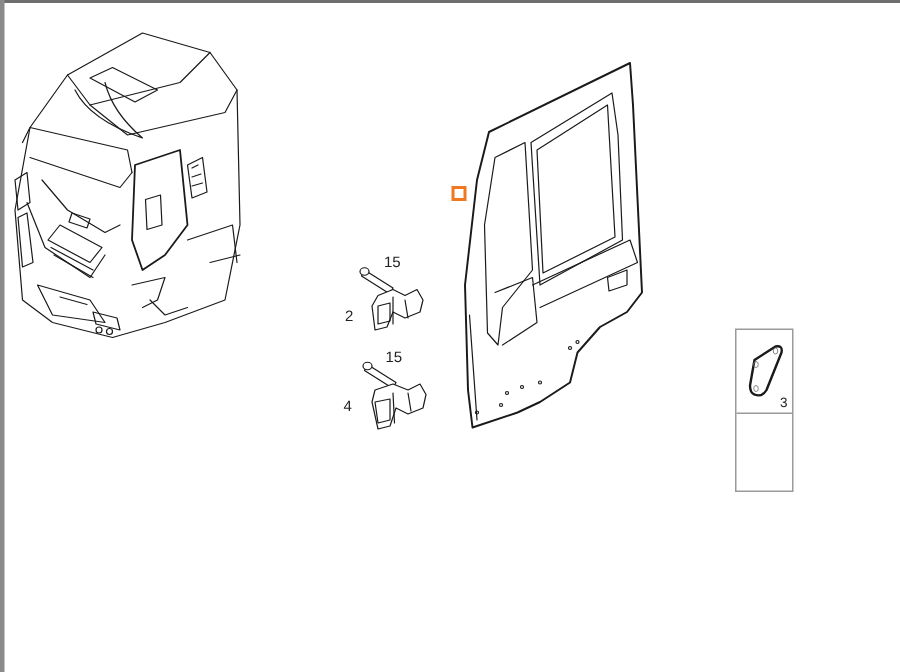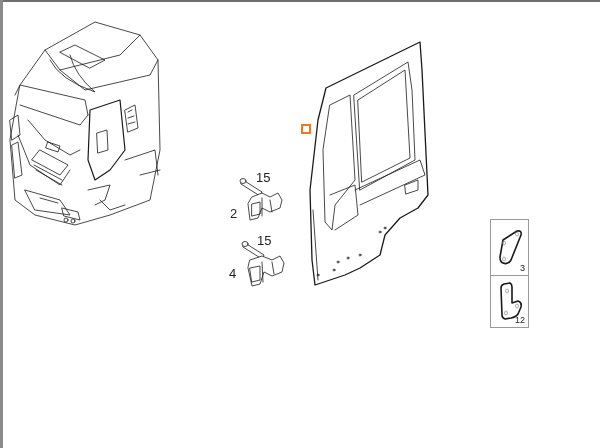--- a/index.html
+++ b/index.html
@@ -1,20 +1,20 @@
 <!DOCTYPE html>
 <html><head>
   <meta charset="utf-8">
   <style>
     html, body { margin: 0; padding: 0; background: #ffffff; }
     body { width: 600px; height: 448px; position: relative; overflow: hidden; font-family: "Liberation Sans", sans-serif; }
     .frame-top { position: absolute; left: 0; top: 0; width: 600px; height: 2px; background: #6e6e6e; }
     .frame-left { position: absolute; left: 0; top: 0; width: 3px; height: 448px; background: #8a8a8a; }
     svg { position: absolute; left: 0; top: 0; }
-    .callout { position: absolute; font-size: 13px; color: #222; line-height: 1; text-align: right; }
+    .callout { position: absolute; font-size: 10px; color: #222; line-height: 1; text-align: right; }
     .hotspot { position: absolute; width: 6px; height: 6px; border: 2px solid #f07820; background: #fff; }
     .inset { position: absolute; left: 490px; top: 219px; width: 37px; height: 107px; border: 1px solid #9a9a9a; background: #fff; }
     .inset-cell { position: absolute; left: 0; width: 37px; }
     .inset-cell.top { top: 0; height: 55px; border-bottom: 1px solid #9a9a9a; }
     .inset-cell.bottom { top: 56px; height: 51px; }
     .inset-label { position: absolute; right: 3px; bottom: 2px; font-size: 9px; color: #222; }
   </style>
 </head>
 <body>
 
@@ -103,22 +103,13 @@
 <div class="inset">
   <div class="inset-cell top">
     <svg width="37" height="55" viewBox="0 0 37 55" style="position:absolute;left:0;top:0;">
       <path d="M12 20 L26 11 Q31 10 30 15 L20 40 Q17 45 12 43 Q9 42 9 37 Z" fill="#fff" stroke="#1a1a1a" stroke-width="1.6" stroke-linejoin="round"></path>
       <ellipse cx="13" cy="23" rx="1.5" ry="2" fill="none" stroke="#777" stroke-width="0.6"></ellipse>
       <ellipse cx="26" cy="14" rx="1.5" ry="2" fill="none" stroke="#777" stroke-width="0.6"></ellipse>
       <ellipse cx="13" cy="39" rx="1.5" ry="2" fill="none" stroke="#777" stroke-width="0.6"></ellipse>
     </svg>
     <span class="inset-label">3</span>
   </div>
-  <div class="inset-cell bottom">
-    <svg width="37" height="51" viewBox="0 0 37 51" style="position:absolute;left:0;top:0;">
-      <path d="M13 8 L19 7 Q21 8 21 11 L21 27 L27 25 Q31 26 30 31 L27 38 Q25 41 20 42 L14 43 Q11 42 11 39 L10 12 Q10 9 13 8 Z" fill="#fff" stroke="#1a1a1a" stroke-width="1.6" stroke-linejoin="round"></path>
-      <ellipse cx="16" cy="15" rx="1.5" ry="2" fill="none" stroke="#777" stroke-width="0.6"></ellipse>
-      <ellipse cx="26" cy="30" rx="1.5" ry="2" fill="none" stroke="#777" stroke-width="0.6"></ellipse>
-      <ellipse cx="15" cy="37" rx="1.5" ry="2" fill="none" stroke="#777" stroke-width="0.6"></ellipse>
-    </svg>
-    <span class="inset-label">12</span>
-  </div>
 </div>
 
 </body></html>

